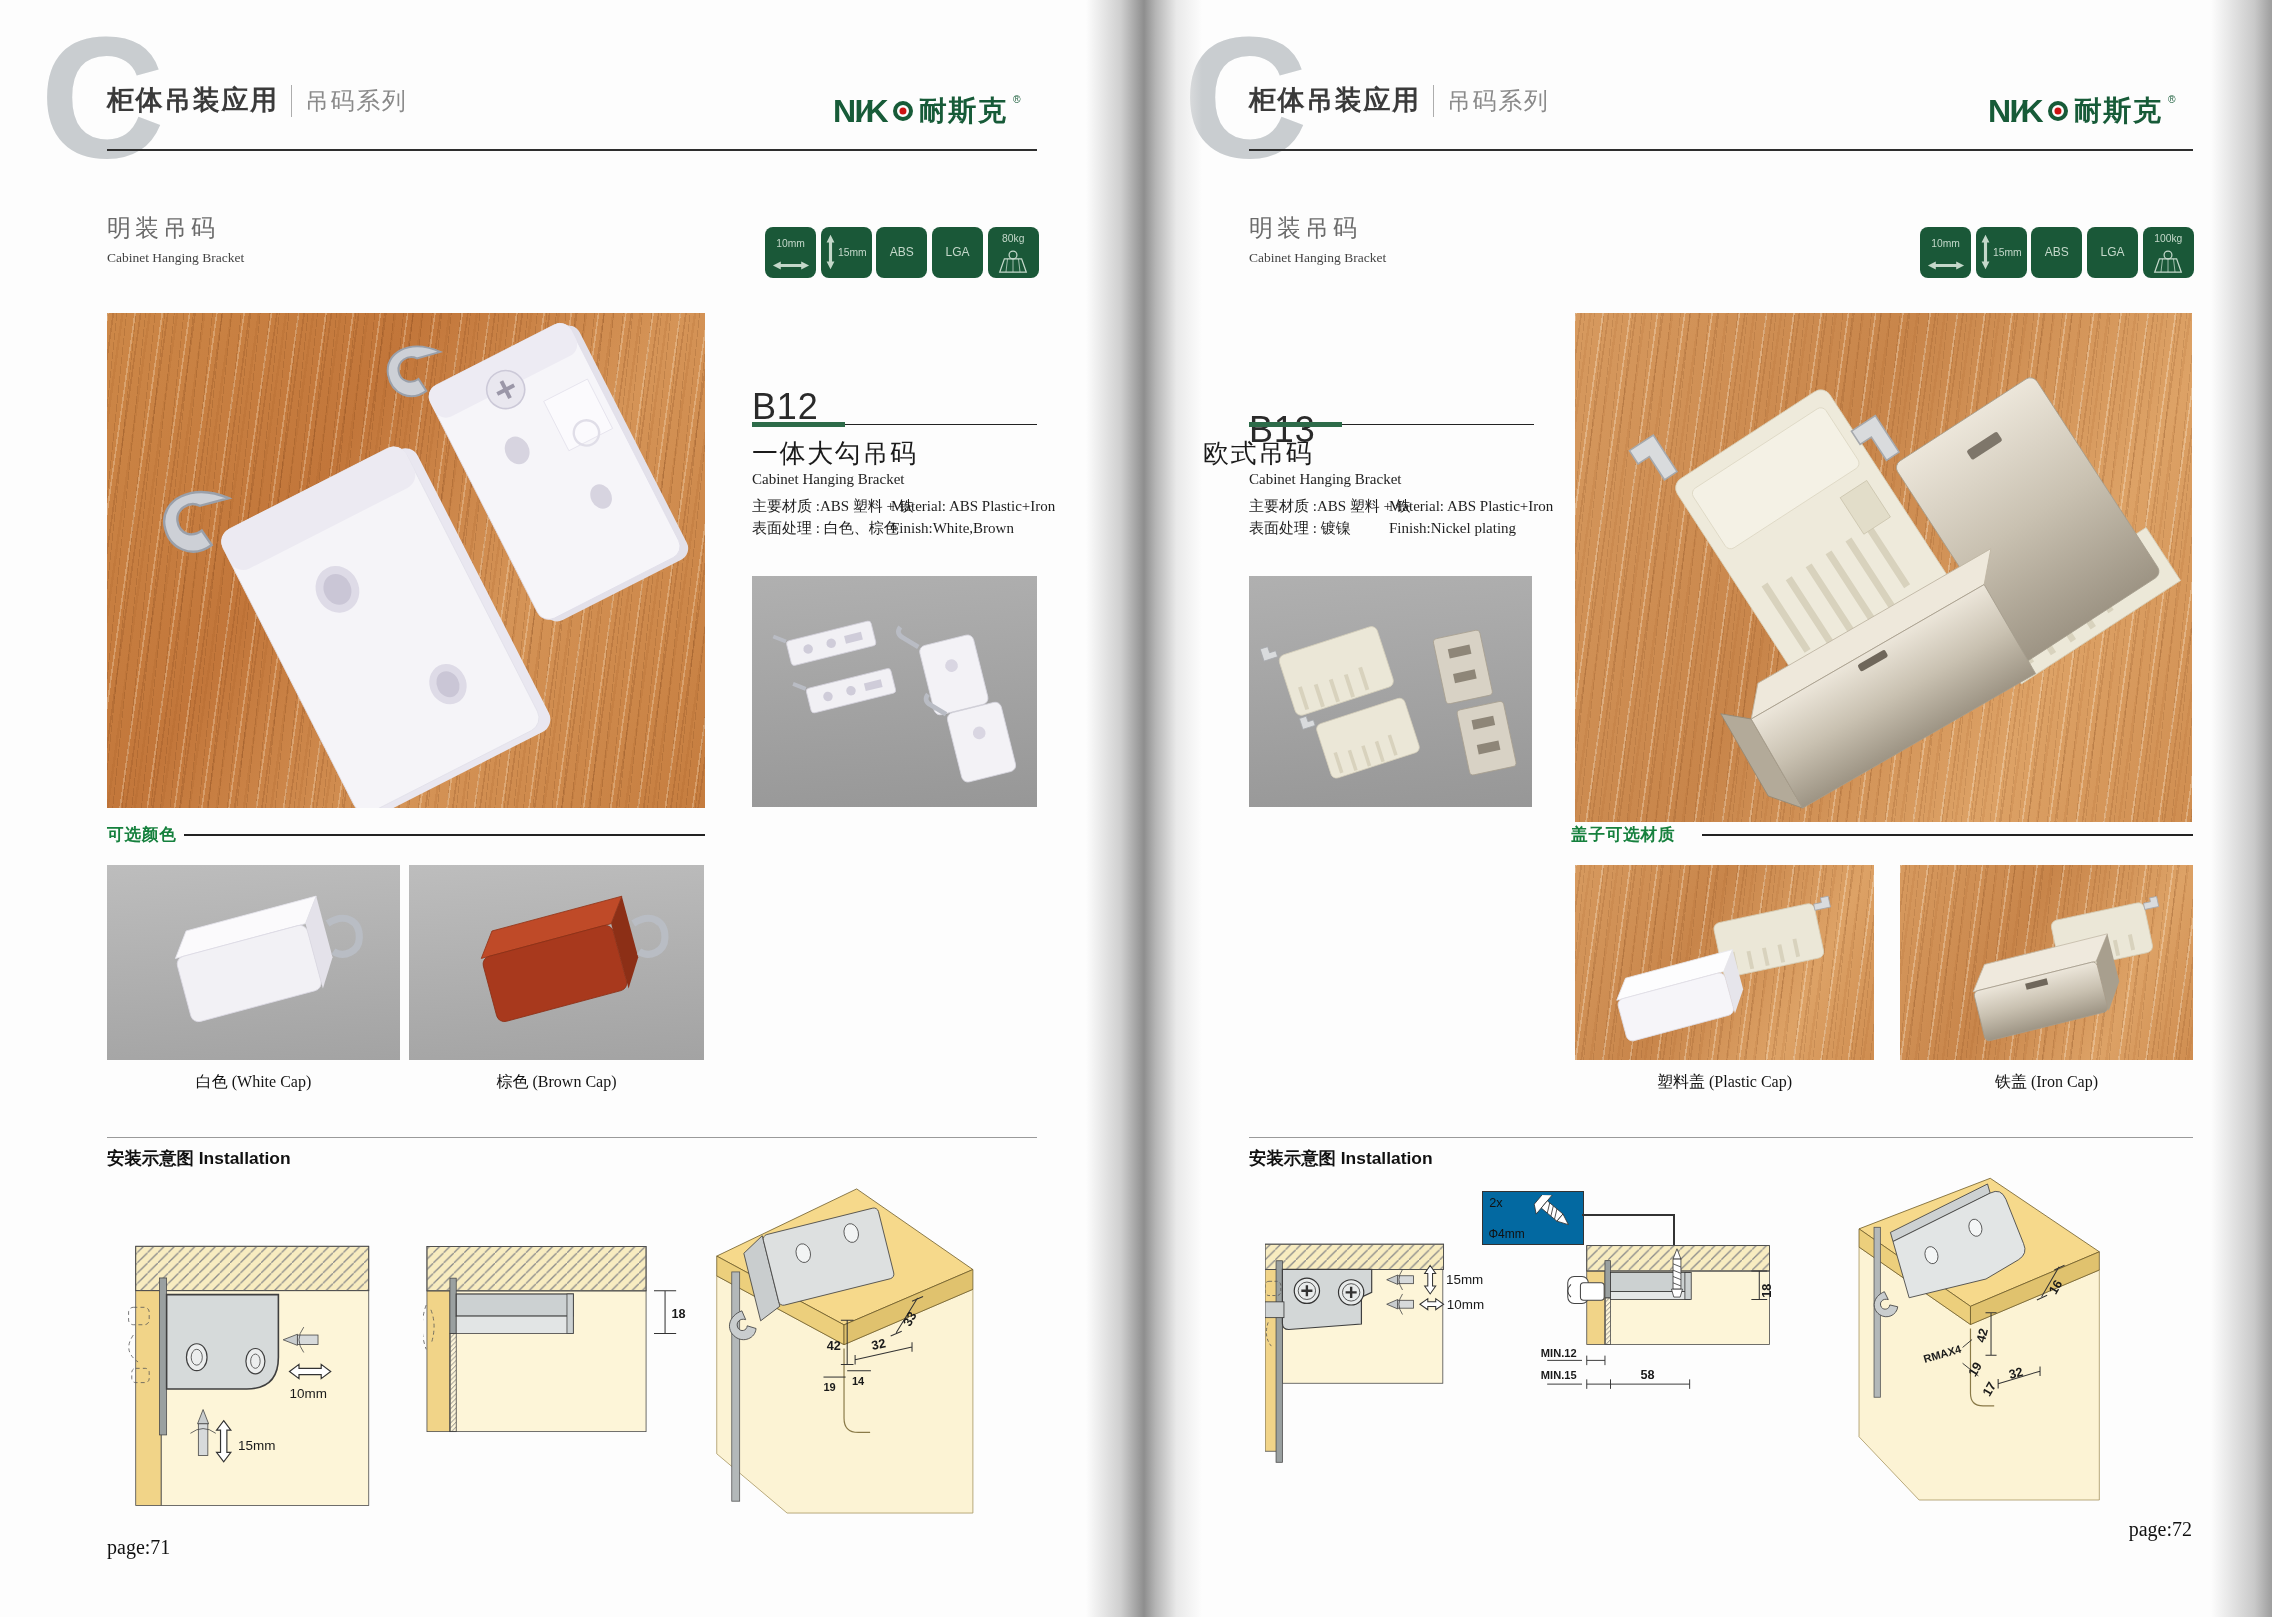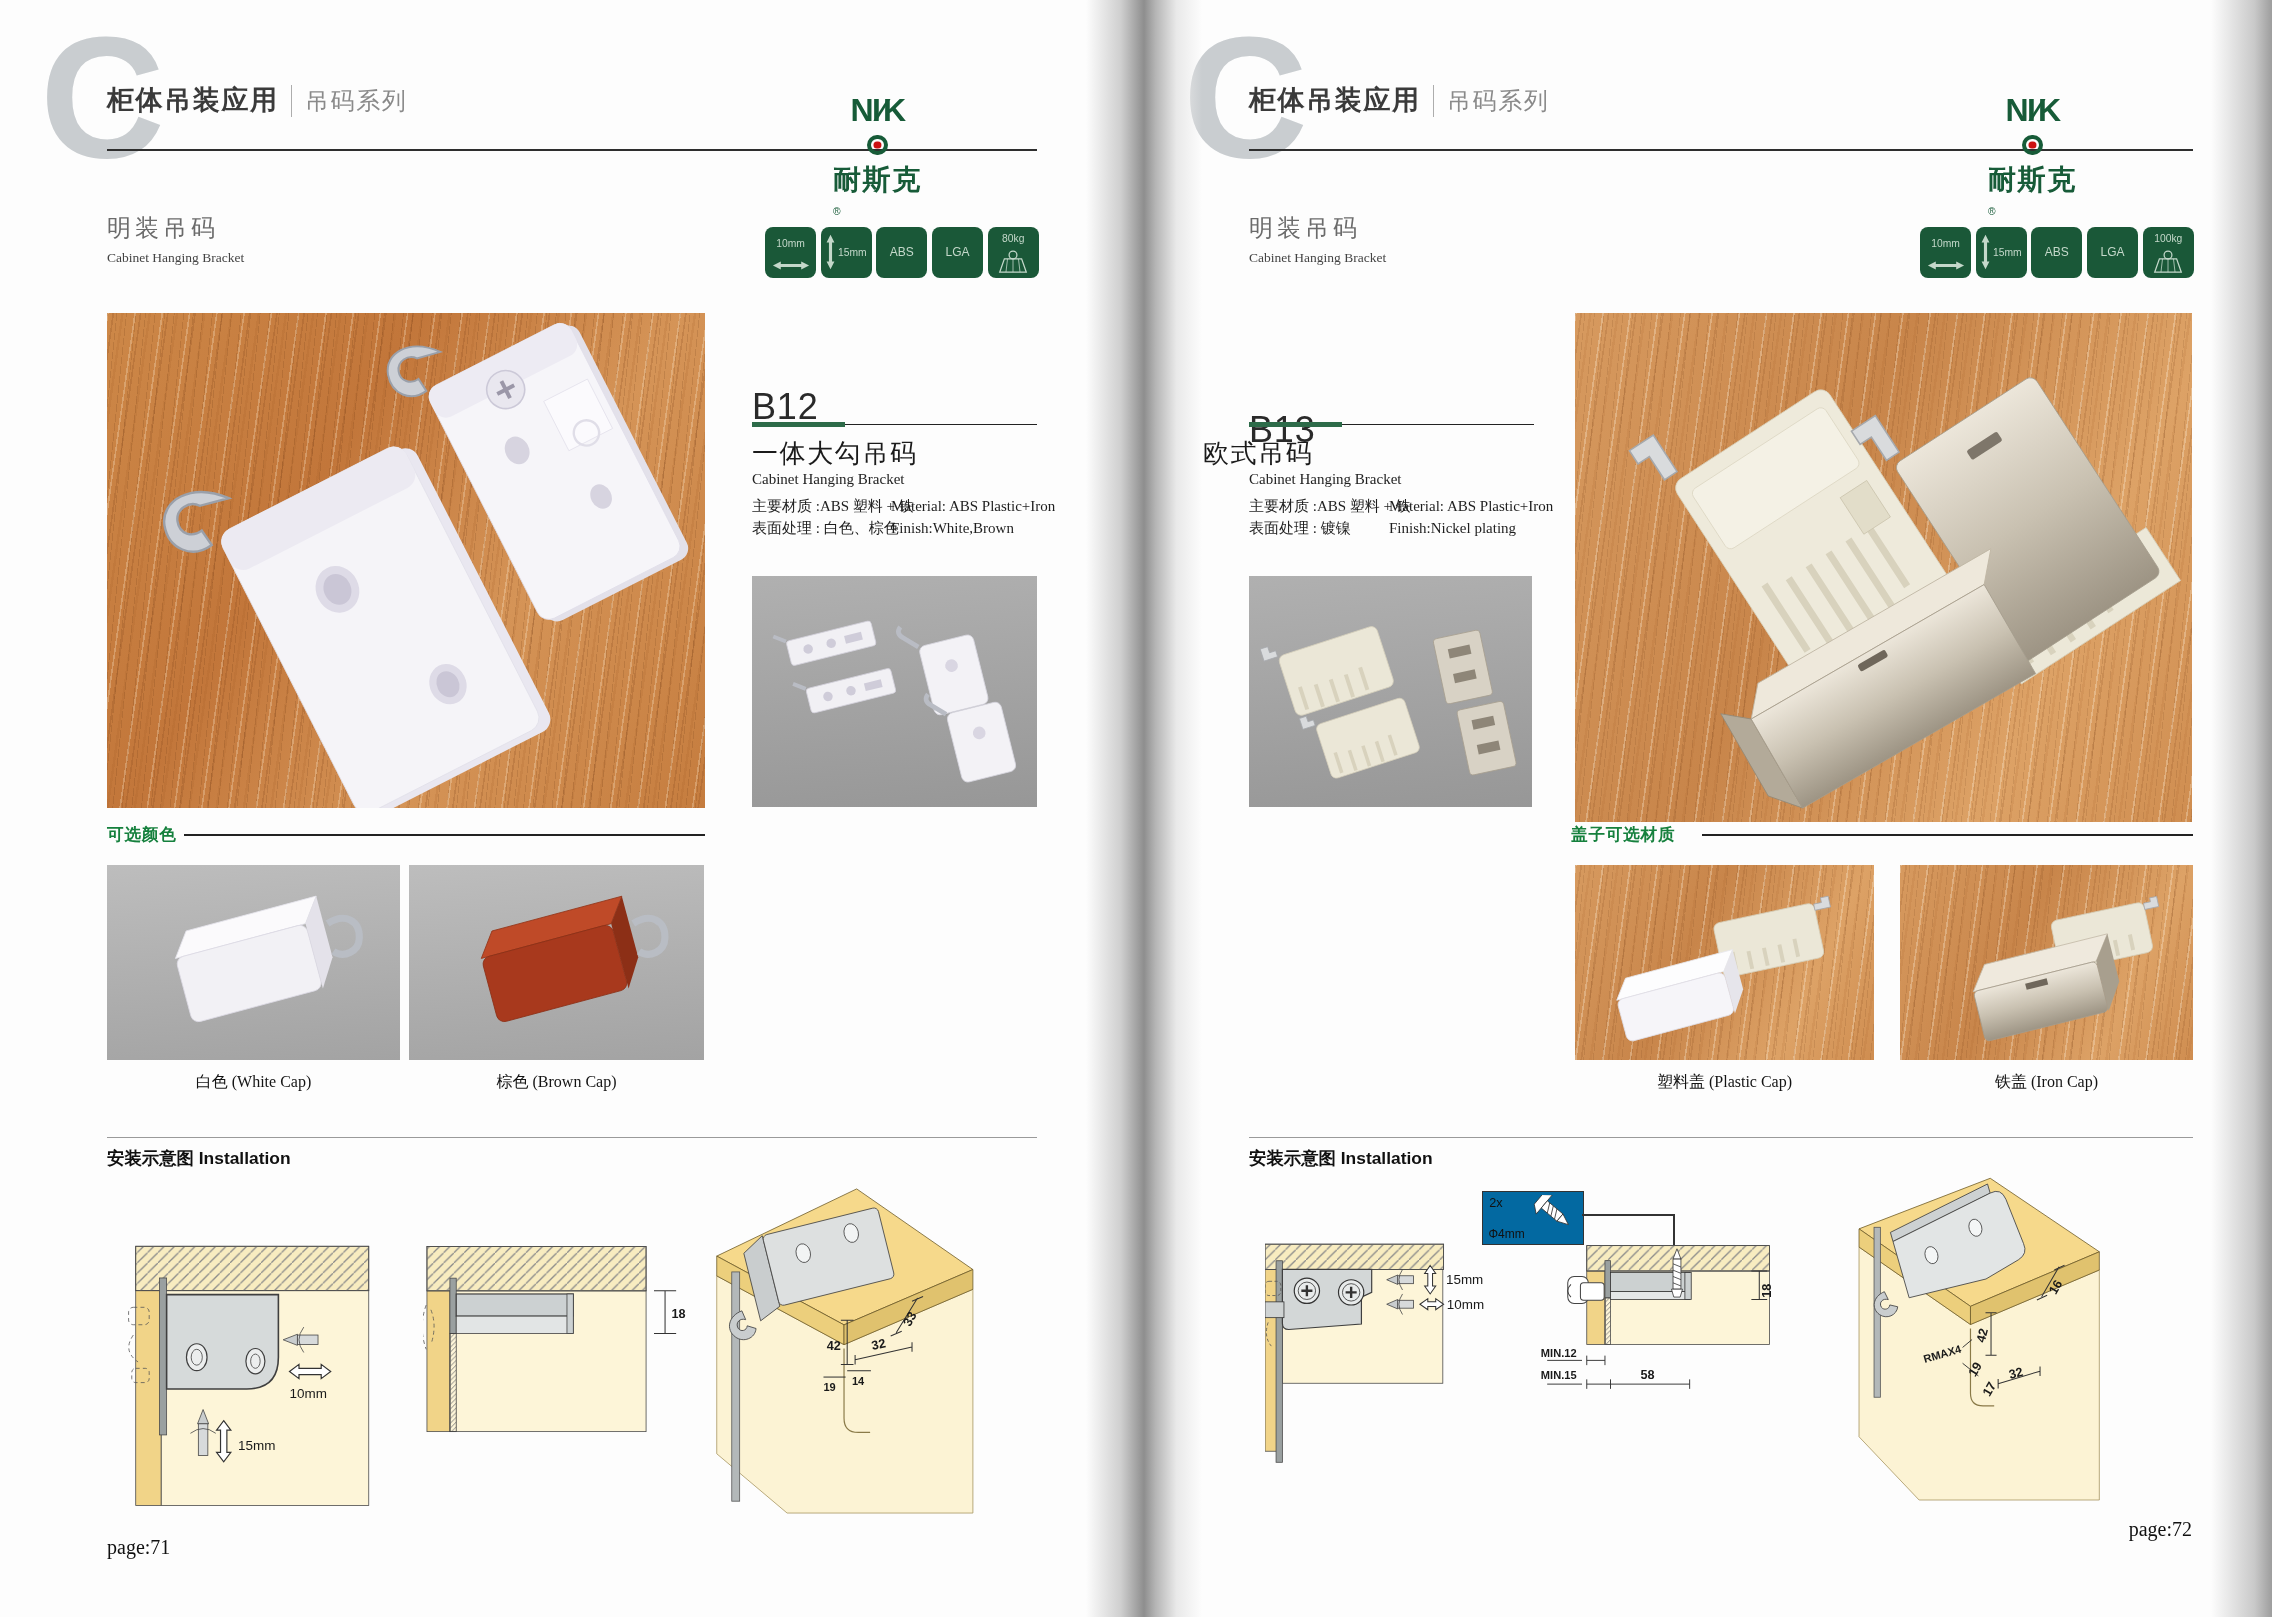--- a/index.html
+++ b/index.html
@@ -5,21 +5,21 @@
   html,body{margin:0;padding:0;background:#e8e8e8;}
   #canvas{position:relative;width:2273px;height:1618px;background:#fdfdfd;overflow:hidden;
           font-family:"Liberation Sans",sans-serif;}
   .abs{position:absolute;}
   .bigC{font:700 173px/1 "Liberation Sans",sans-serif;color:#c9cdd0;}
   .hdr{display:flex;align-items:baseline;}
   .hdr-title{font:700 27px "Liberation Sans",sans-serif;color:#3a3a3a;letter-spacing:1.6px;}
   .hdr-series{font:400 24px "Liberation Sans",sans-serif;color:#8a8a8a;letter-spacing:1.6px;
               border-left:1.6px solid #adadad;padding-left:12.7px;margin-left:12.7px;}
   .hdr-line{height:1.6px;background:#2e2e2e;}
-  .logo{display:flex;align-items:center;gap:5.5px;flex-direction:column;}
+  .logo{display:flex;align-items:center;gap:5.5px;}
   .logo-latin{font:800 32px "Liberation Sans",sans-serif;color:#175b38;letter-spacing:-1.6px;}
   .logo-ring{width:12.7px;height:12.7px;border:4px solid #175b38;border-radius:50%;position:relative;display:inline-block;}
   .logo-ring::after{content:"";position:absolute;width:7.1px;height:7.1px;background:#cc1212;border-radius:50%;
                     left:50%;top:50%;transform:translate(-50%,-50%);}
   .logo-cn{font:700 28px "Liberation Sans",sans-serif;color:#175b38;letter-spacing:1.6px;}
   .logo-reg{font:400 10.3px "Liberation Sans",sans-serif;color:#175b38;align-self:flex-start;margin-top:1.6px;}
   .section-cn{font:400 24px "DejaVu Serif",serif;color:#6b6b6b;letter-spacing:4px;}
   .section-en{font:400 13.5px "Liberation Serif",serif;color:#444;}
   .badges{display:flex;gap:4.7px;}
   .badge{width:51px;height:51px;background:#1a5838;border-radius:8px;position:relative;

